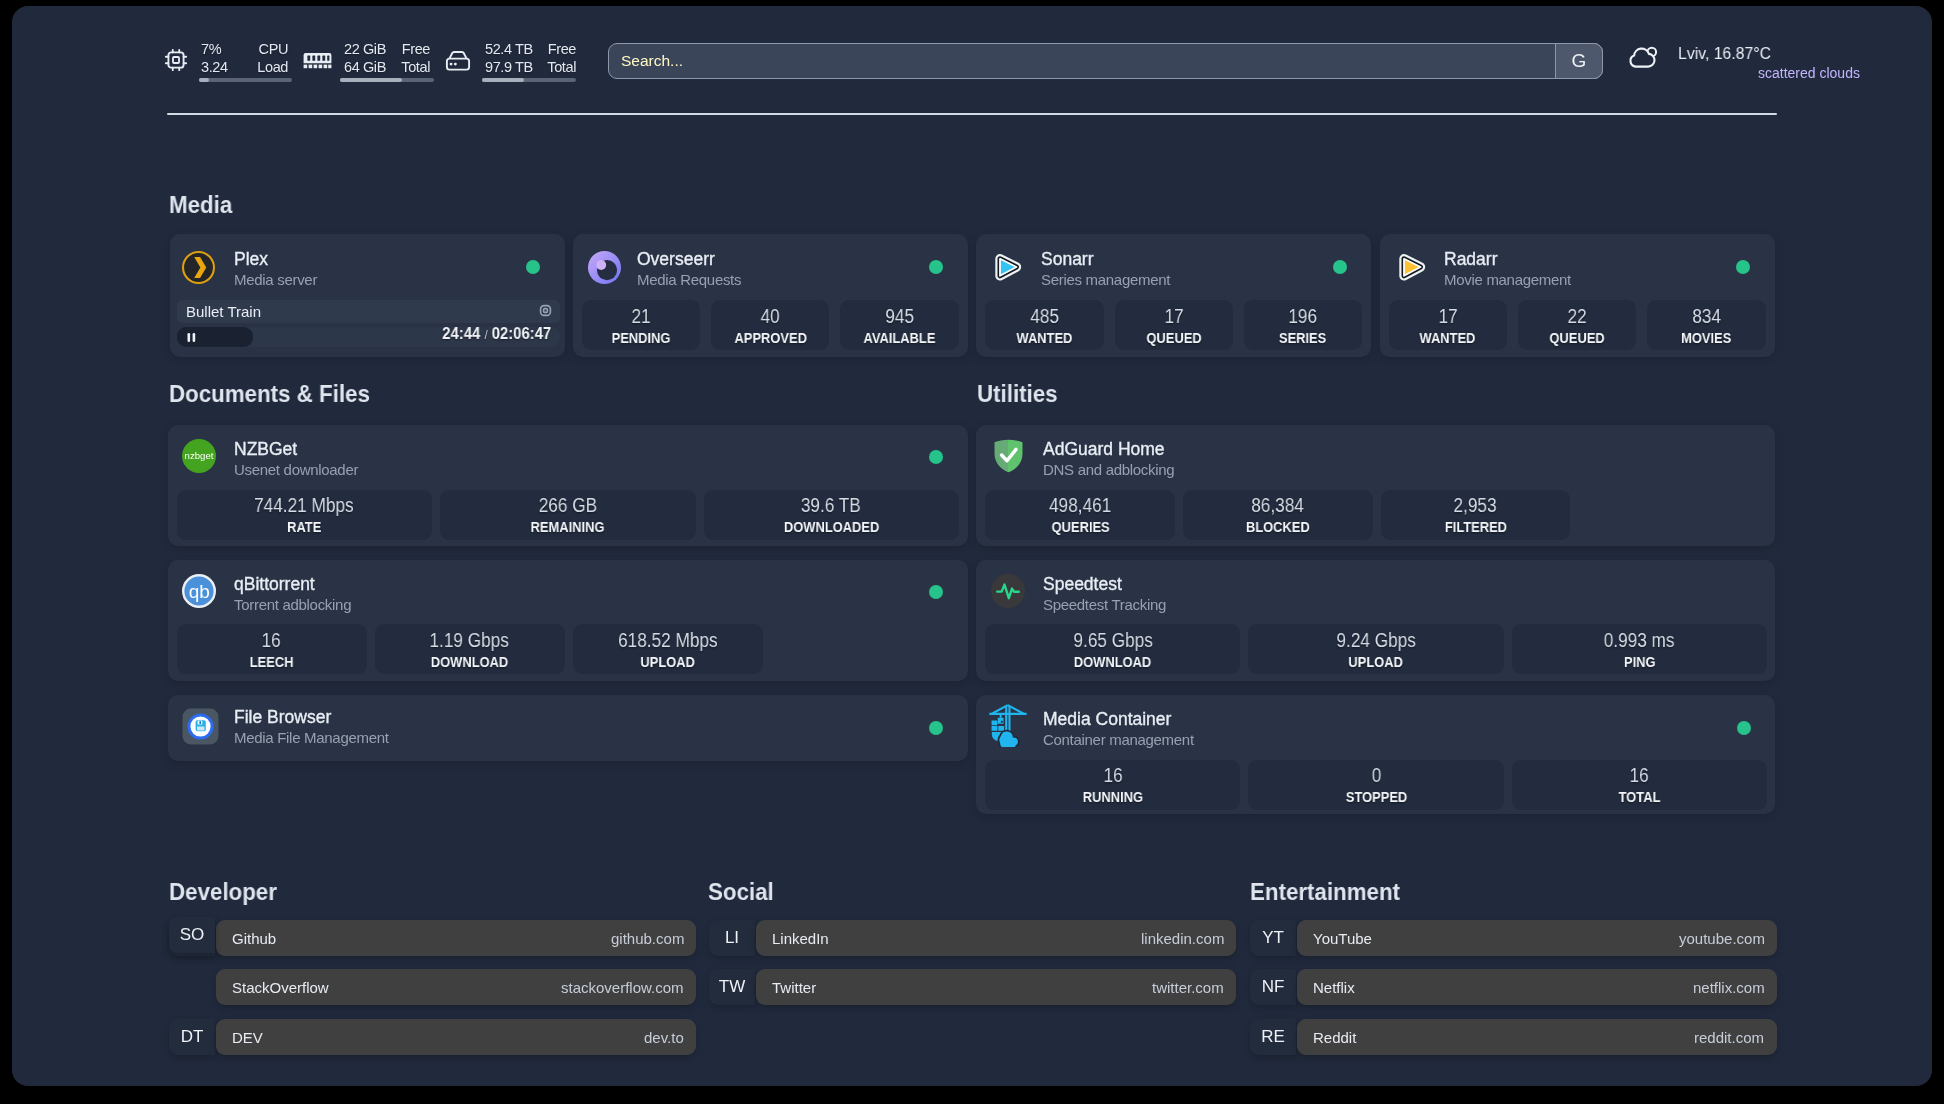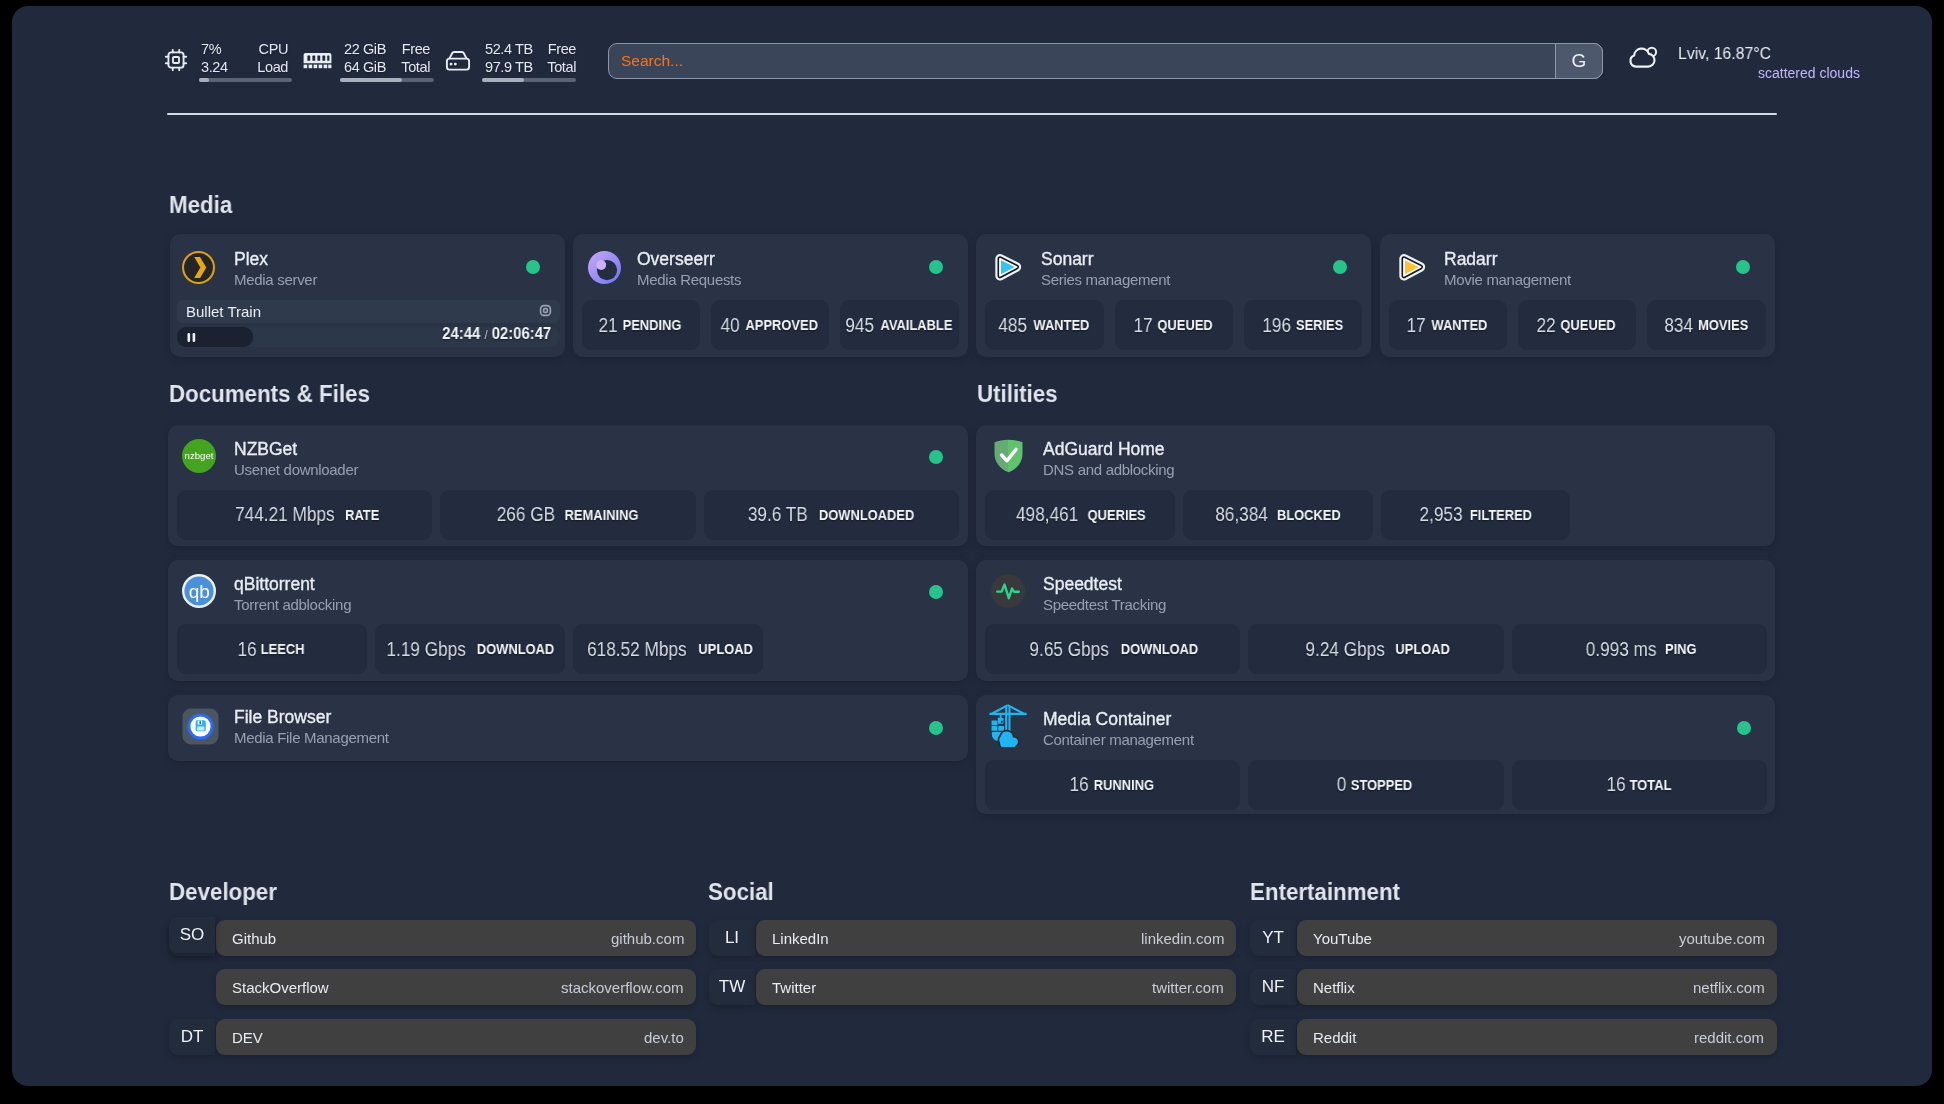--- a/index.html
+++ b/index.html
@@ -5,21 +5,21 @@
 
 .abs{position:absolute}
 .abs,.rt,.t,.s,.h,.bn,.bd,.ab,.n,.l{will-change:transform}
 .panel{position:absolute;left:12px;top:6px;width:1920px;height:1080px;border-radius:16px;background:#212a3d}
 .h{position:absolute;font-size:24px;color:#dfe4ed;font-weight:700;transform:scaleX(.93);transform-origin:left center;will-change:transform}
 .card{position:absolute;background:#293345;border-radius:10px;box-shadow:0 3px 8px rgba(0,0,0,.18)}
 .t{font-size:17.5px;color:#e9edf4;line-height:21px;font-weight:500;-webkit-text-stroke:.35px #e9edf4}
 .s{font-size:15px;color:#97a1b1;line-height:19px;letter-spacing:-.3px}
 .dot{position:absolute;width:14px;height:14px;border-radius:50%;background:#26c38b}
 .stats{position:absolute;display:flex}
-.sb{background:#222c3e;border-radius:9px;display:flex;flex-direction:row;align-items:center;justify-content:center;text-align:center}
+.sb{background:#222c3e;border-radius:9px;display:flex;flex-direction:column;align-items:center;justify-content:center;text-align:center}
 .n{font-size:20px;color:#d6dce6;line-height:25px;text-shadow:0 1px 2px rgba(0,0,0,.5);transform:scaleX(.86);will-change:transform}
 .l{font-size:14.5px;font-weight:700;color:#f4f6fa;line-height:18px;text-shadow:0 1px 2px rgba(0,0,0,.5);transform:scaleX(.89);will-change:transform}
 .rt{position:absolute;font-size:14.5px;line-height:17.5px;color:#e3e8f0;text-shadow:0 1px 2px rgba(0,0,0,.4);letter-spacing:-.4px}
 .bar{position:absolute;height:4.5px;border-radius:2.5px;background:#58627600}
 .bar i{position:absolute;left:0;top:0;height:100%;border-radius:2.5px;background:#a7afbc}
 .bar u{position:absolute;left:0;top:0;width:100%;height:100%;border-radius:2.5px;background:#5a6477}
 .bm{position:absolute;height:36px;border-radius:9px;background:#404040;box-shadow:0 3px 7px rgba(0,0,0,.22)}
 .ab{position:absolute;width:46px;height:36px;border-radius:9px 0 0 9px;background:#232c3d;color:#eef1f6;font-size:17px;display:flex;align-items:center;justify-content:center;box-shadow:0 3px 7px rgba(0,0,0,.22)}
 .bn{position:absolute;left:16px;top:0;height:36px;display:flex;align-items:center;font-size:15px;color:#e7ebf2}
 .bd{position:absolute;right:12px;top:0;height:36px;display:flex;align-items:center;font-size:15px;color:#c6cdd9}
@@ -64,21 +64,21 @@
     <rect x="2.9" y="9.6" width="22.2" height="11" rx="2.6"></rect>
     <path d="M7 15.1h.1M11.3 15.1h.1" stroke-width="2.8" stroke-linecap="round"></path>
   </svg>
 <div class="rt" style="left:485px;top:40.5px">52.4 TB<br>97.9 TB</div>
 <div class="rt" style="left:496px;top:40.5px;width:80px;text-align:right">Free<br>Total</div>
 <div class="bar" style="left:482px;top:77.5px;width:93.5px">
     <u></u>
     <i style="width:42px"></i>
   </div>
 <div class="abs" style="left:607.5px;top:42.5px;width:995px;height:35.5px;border-radius:9px;background:#3b4559;border:1.4px solid #8e97a9"></div>
-<div class="abs" style="left:621px;top:42.5px;height:35.5px;display:flex;align-items:center;font-size:15.5px;color:#f97316">Search...</div>
+<div class="abs" style="left:621px;top:42.5px;height:35.5px;display:flex;align-items:center;font-size:15.5px;color:#fef9c3">Search...</div>
 <div class="abs" style="left:1554.5px;top:42.5px;width:48px;height:35.5px;border-radius:0 9px 9px 0;background:#4e586c;border:1.4px solid #8e97a9;display:flex;align-items:center;justify-content:center;font-size:19px;color:#eef1f6">G</div>
 <svg class="abs" style="left:1625px;top:44px" width="34" height="28" viewBox="0 0 34 28">
     <circle cx="26.8" cy="8" r="4.3" fill="none" stroke="#eef1f6" stroke-width="2"></circle>
     <path d="M10.8 22.6 h12.4 a6.4 6.4 0 0 0 .7-12.75 a7.6 7.6 0 0 0-14.8 1.75 a5.7 5.7 0 0 0 1.7 11 z" fill="#212a3d" stroke="#eef1f6" stroke-width="2.1" stroke-linejoin="round"></path>
   </svg>
 <div class="abs" style="left:1678px;top:43px;font-size:17px;line-height:21px;color:#e9edf4;transform:scaleX(.93);transform-origin:left center;will-change:transform">Lviv, 16.87°C</div>
 <div class="abs" style="left:1758px;top:64px;font-size:14px;line-height:19px;color:#c4b5fd">scattered clouds</div>
 <div class="abs" style="left:167px;top:112.6px;width:1610px;height:2px;background:#d3d9e3;border-radius:1px"></div>
 
 <div class="h" style="left:168.5px;top:191px">Media</div>

